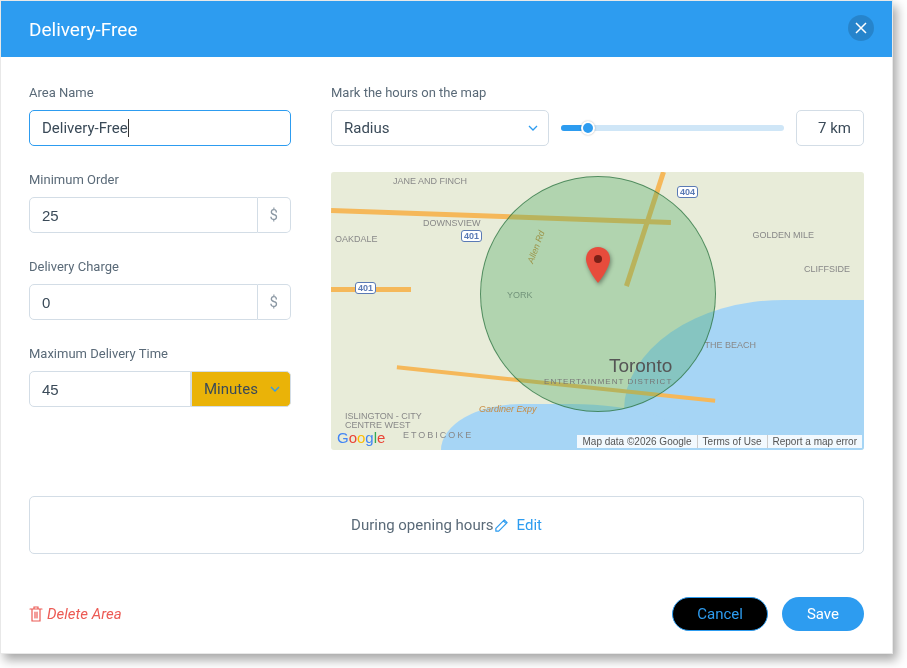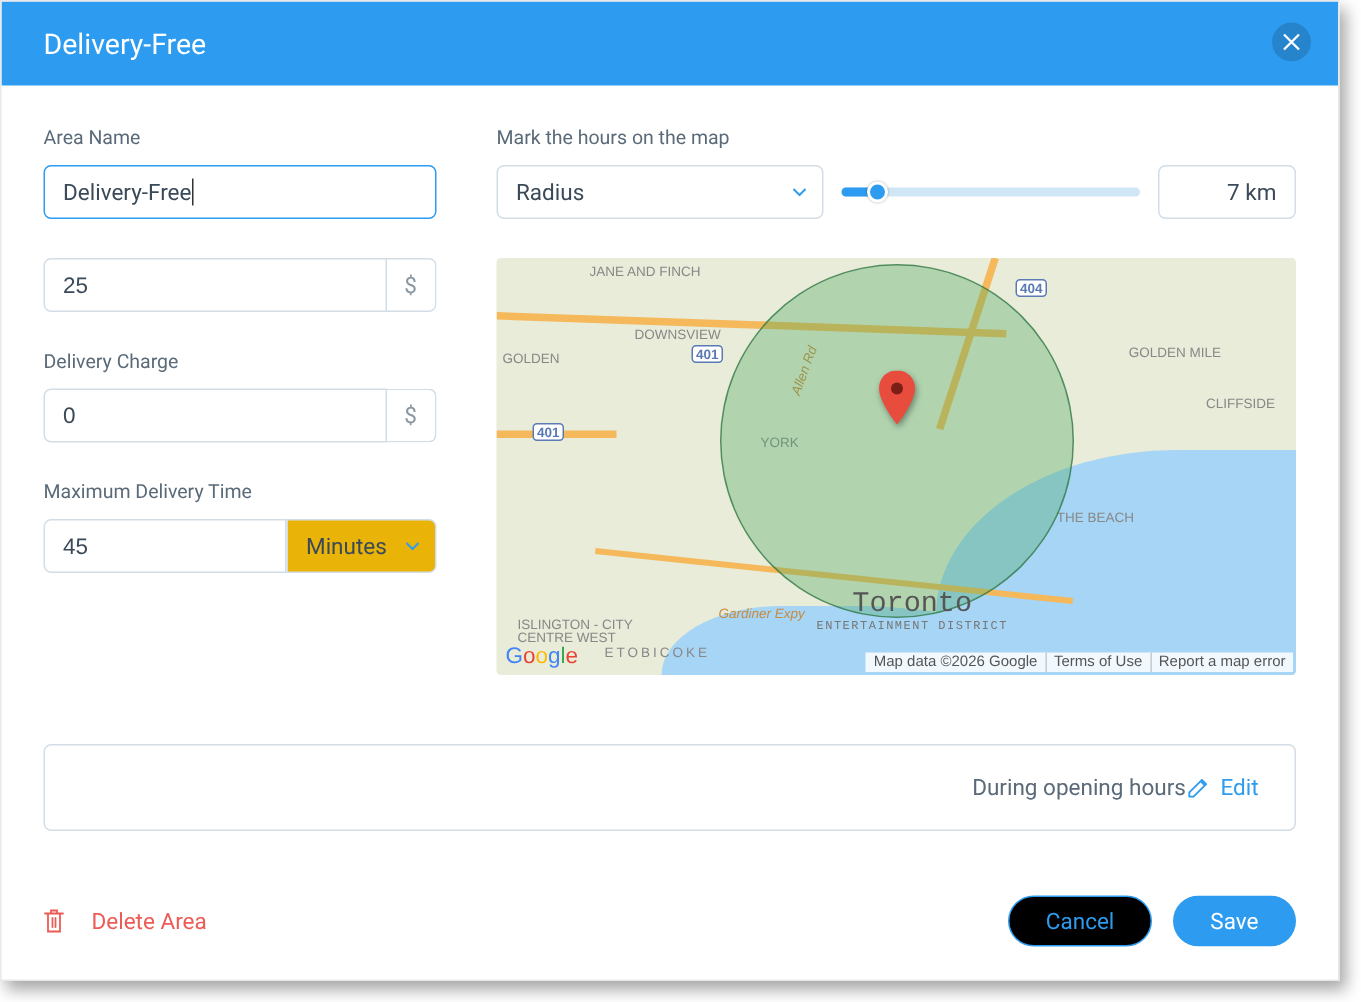--- a/index.html
+++ b/index.html
@@ -163,21 +163,21 @@
     top: 50%;
     transform: translate(-50%, -50%);
     width: 14px;
     height: 14px;
     background: #2d9cf0;
     border: 2px solid #fff;
     border-radius: 50%;
     box-shadow: 0 0 2px rgba(0,0,0,0.3);
   }
   .km-box {
-    width: 92px;
+    width: 68px;
     height: 36px;
     border: 1px solid #d3dde6;
     border-radius: 5px;
     display: flex;
     align-items: center;
     justify-content: flex-end;
     padding: 16px 12px;
     color: #3a4a58;
     font-size: 15px;
     background: #fff;
@@ -211,23 +211,22 @@
     transform: translate(-50%, -90%);
   }
   .map-pin svg { width: 24px; height: 36px; filter: drop-shadow(1px 2px 2px rgba(0,0,0,0.4)); }
   .map-label-toronto {
     position: absolute;
     left: 52%;
     top: 66%;
     transform: translateX(-50%);
     color: #555;
     font-size: 19px;
-    font-family: Liberation Mono, monospace;
-    text-align: center;
-    margin-top: 36px;
+    font-family: Liberation Sans, sans-serif;
+    text-align: right;
   }
   .map-label-toronto .sub { font-size: 8px; letter-spacing: 1px; color: #777; }
   .map-small-label {
     position:absolute;
     font-size: 9px;
     color: #888;
     font-family: Arial, sans-serif;
   }
   .map-water {
     position: absolute;
@@ -267,21 +266,21 @@
   .google-logo span:nth-child(4){color:#4285F4;}
   .google-logo span:nth-child(5){color:#34A853;}
   .google-logo span:nth-child(6){color:#EA4335;}
   .hours-row {
     margin: 28px 28px 0 28px;
     border: 1px solid #d3dde6;
     border-radius: 5px;
     height: 58px;
     display: flex;
     align-items: center;
-    justify-content: flex-end;
+    justify-content: center;
     padding: 0 24px;
   }
   .hours-text { color: #5a6a78; font-size: 15px; }
   .edit-link {
     color: #2d9cf0;
     font-size: 15px;
     display: flex;
     align-items: center;
     gap: 8px;
     cursor: pointer;
@@ -294,22 +293,23 @@
     right: 28px;
     display: flex;
     align-items: center;
     justify-content: space-between;
   }
   .delete-link {
     color: #ec5b55;
     font-size: 15px;
     display: flex;
     align-items: center;
-    gap: 18px;
-    cursor: pointer;
+    gap: 4px;
+    cursor: pointer;
+    font-style: italic;
   }
   .delete-link svg { width: 14px; height: 16px; }
   .footer-buttons { display: flex; gap: 14px; }
   .btn {
     height: 34px;
     padding: 0 24px;
     border-radius: 17px;
     font-size: 15px;
     display: flex;
     align-items: center;
@@ -354,20 +354,21 @@
 
       <div class="field-group">
         <label class="label">Area Name</label>
         <div class="input active" style="display:flex;align-items:center;">
           <span>Delivery-Free</span>
             <span class="cursor-caret"></span>
         </div>
       </div>
 
       <div class="field-group">
+        <label class="label">Minimum Order</label>
         <div class="input-wrap">
           <input class="input" value="25" style="">
           <div class="input-suffix">$</div>
         </div>
       </div>
 
       <div class="field-group">
         <label class="label">Delivery Charge</label>
         <div class="input-wrap">
           <input class="input" value="0" style="">
@@ -425,21 +426,21 @@
           <div class="map-road" style="left:65px;top:210px;width:320px;height:4px;transform:rotate(6deg);"></div>
 
           <div class="map-small-label" style="left:62px;top:4px;">JANE AND FINCH</div>
           <div class="map-small-label" style="left:92px;top:46px;">DOWNSVIEW</div>
           <div class="map-small-label" style="left:176px;top:118px;">YORK</div>
           <div class="map-small-label" style="right:50px;top:58px;">GOLDEN MILE</div>
           <div class="map-small-label" style="right:14px;top:92px;">CLIFFSIDE</div>
           <div class="map-small-label" style="right:108px;top:168px;">THE BEACH</div>
           <div class="map-small-label" style="left:72px;top:258px;letter-spacing:2px;">ETOBICOKE</div>
           <div class="map-small-label" style="left:14px;top:240px;width:80px;line-height:1;">ISLINGTON - CITY CENTRE WEST</div>
-          <div class="map-small-label" style="left:4px;top:62px;">GOLDEN</div>
+          <div class="map-small-label" style="left:4px;top:62px;">OAKDALE</div>
           <div class="map-small-label" style="left:148px;top:232px;font-style:italic;color:#c88a3f;">Gardiner Expy</div>
           <div class="map-small-label" style="left:188px;top:70px;font-style:italic;color:#c88a3f;transform:rotate(-70deg);">Allen Rd</div>
 
           <div class="map-small-label" style="left:130px;top:58px;background:#fff;border:1px solid #5a7ab5;border-radius:3px;padding:0 2px;color:#5a7ab5;font-weight:bold;">401</div>
           <div class="map-small-label" style="left:24px;top:110px;background:#fff;border:1px solid #5a7ab5;border-radius:3px;padding:0 2px;color:#5a7ab5;font-weight:bold;">401</div>
           <div class="map-small-label" style="left:346px;top:14px;background:#fff;border:1px solid #5a7ab5;border-radius:3px;padding:0 2px;color:#5a7ab5;font-weight:bold;">404</div>
         </div>
 
         <div class="map-circle"></div>
         <div class="map-pin">

